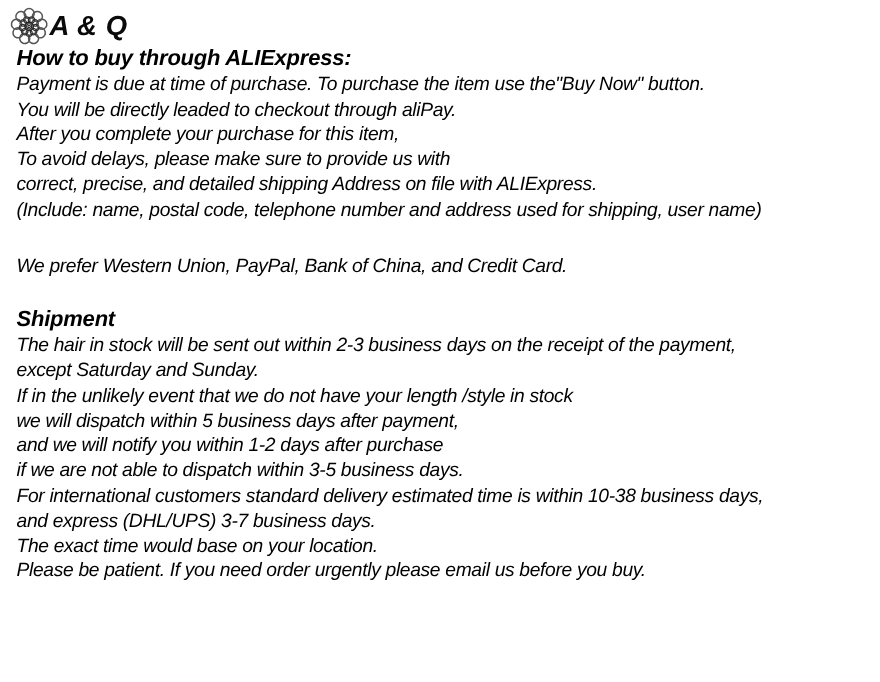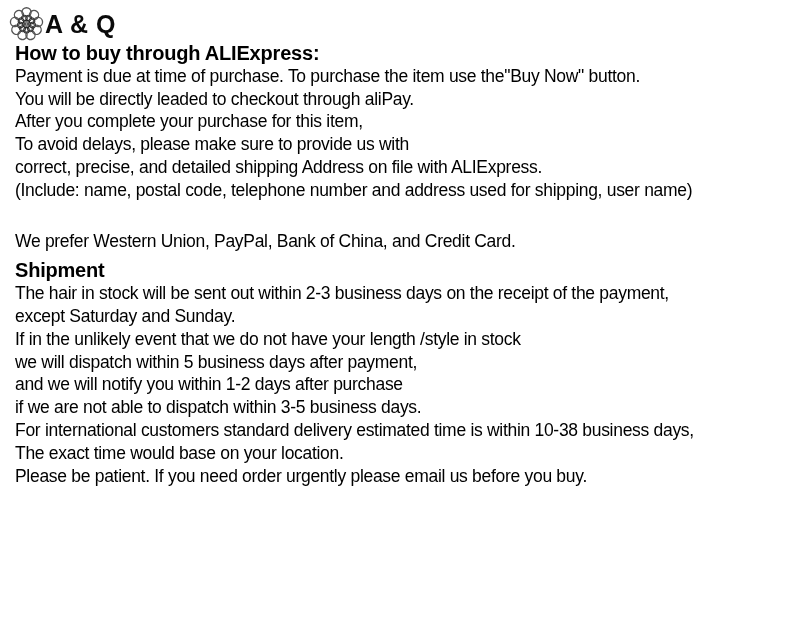--- a/index.html
+++ b/index.html
@@ -2,21 +2,21 @@
 <html><head>
 <meta charset="utf-8">
 <style>
   * { margin:0; padding:0; box-sizing:border-box; }
   html,body { width:800px; height:620px; background:#ffffff; }
   body {
     font-family:"Liberation Sans", sans-serif;
     color:#000000;
     overflow:hidden;
   }
-  .page { width:692px; height:620px; }
+  .page { width:692px; height:620px;font-style:italic; }
   .header {
     display:flex;
     align-items:center;
     padding-top:6px;
     padding-left:9px;
     height:42px;
   }
   .icon-wrap { width:35px; height:38px; flex:0 0 auto; }
   .title {
     font-size:25px;
@@ -34,21 +34,21 @@
     white-space:nowrap;
   }
   .sec .line {
     font-size:17.5px;
     line-height:22.8px;
     letter-spacing:-0.3px;
     white-space:nowrap;
   }
   .sec0 { }
   .sec1 { margin-top:28px; }
-  .sec2 { margin-top:7px; }
+  .sec2 { margin-top:27px; }
 </style>
 </head>
 <body>
 
 <div class="page">
 
   <div class="header">
     <span class="icon-wrap">
       <svg width="35" height="38" viewBox="0 0 36 38" aria-hidden="true">
         <g fill="none" stroke="#555555" stroke-width="1.4">
@@ -101,18 +101,19 @@
 
     <section class="sec sec2">
       <div class="heading">Shipment</div>
       <div class="line">The hair in stock will be sent out within 2-3 business days on the receipt of the payment,</div>
       <div class="line">except Saturday and Sunday.</div>
       <div class="line">If in the unlikely event that we do not have your length /style in stock</div>
       <div class="line">we will dispatch within 5 business days after payment,</div>
       <div class="line">and we will notify you within 1-2 days after purchase</div>
       <div class="line">if we are not able to dispatch within 3-5 business days.</div>
       <div class="line">For international customers standard delivery estimated time is within 10-38 business days,</div>
+      <div class="line">and express (DHL/UPS) 3-7 business days.</div>
       <div class="line">The exact time would base on your location.</div>
       <div class="line">Please be patient. If you need order urgently please email us before you buy.</div>
     </section>
 
   </div>
 </div>
 
 </body></html>

